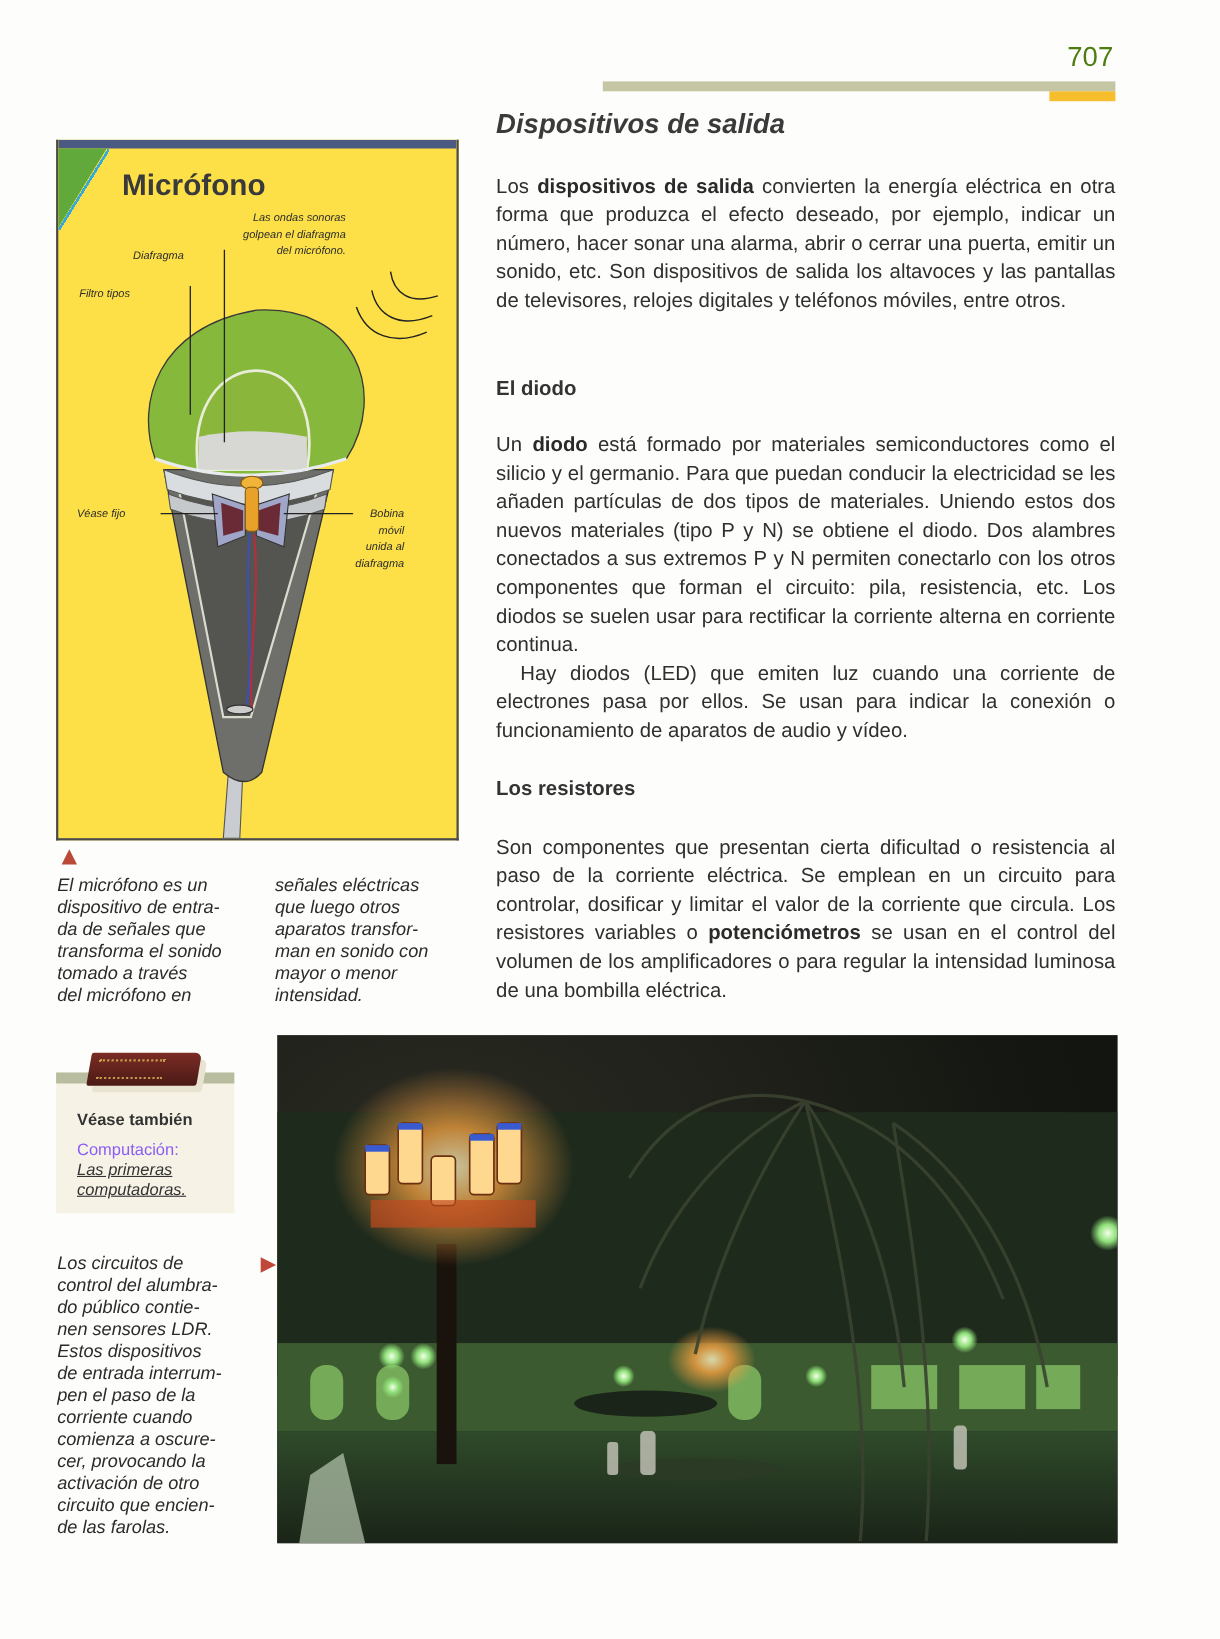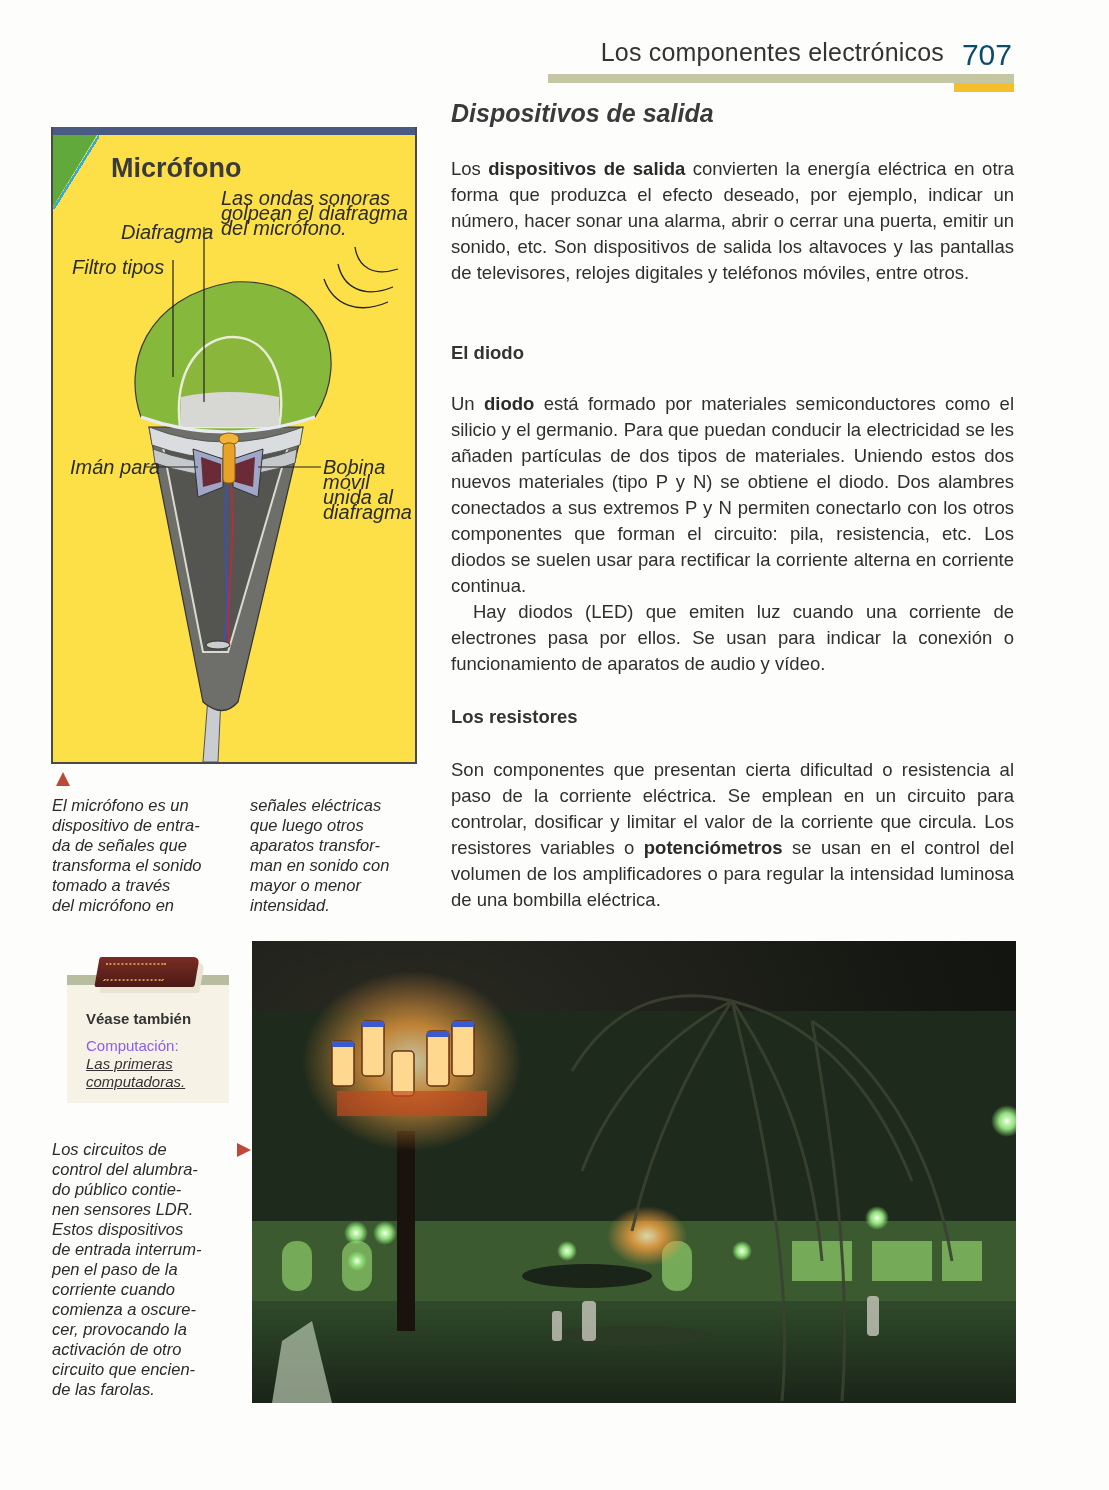--- a/index.html
+++ b/index.html
@@ -7,45 +7,45 @@
     width: 1109px; height: 1490px; position: relative; overflow: hidden;
     background: #fdfdfb;
     font-family: "Liberation Sans", "DejaVu Sans", sans-serif;
     color: #2b2b2b;
   }
   .abs { position: absolute; }
 
   
   .run-head { left: 548px; top: 34px; width: 466px; height: 60px; }
   .run-title { position: absolute; right: 70px; top: 4px; font-size: 25px; color: #333; letter-spacing: 0.2px; }
-  .run-page { position: absolute; right: 2px; top: 4px; font-size: 30px; color: #0c4a6e; }
+  .run-page { position: absolute; right: 2px; top: 4px; font-size: 25px; color: #4d7c0f; }
   .run-bar { position: absolute; left: 0; right: 0; top: 40px; height: 9px; background: #c5c7a4; }
   .run-accent { position: absolute; right: 0; top: 49px; width: 60px; height: 9px; background: #f6bd2c; }
 
   
   .fig-box {
     left: 51px; top: 127px; width: 362px; height: 635px;
     border: 2px solid #4a4a4a; border-top: none; background: #fde047; overflow: hidden;
   }
   .fig-topbar { position: absolute; left: 0; right: 0; top: 0; height: 8px; background: #4a5a82; }
   .fig-corner { position: absolute; left: 0; top: 8px; width: 0; height: 0;
     border-top: 72px solid #62a93c; border-right: 44px solid transparent; }
   .fig-corner-edge { position: absolute; left: 0; top: 8px; width: 46px; height: 74px;
     background: linear-gradient(to bottom right, transparent 49%, #33aadd 49%, #33aadd 52%, transparent 52%); }
   .fig-title { position: absolute; left: 58px; top: 26px; font-size: 27px; font-weight: bold; color: #3a3a3a; }
-  .fig-label { position: absolute; font-style: italic; font-size: 20px; color: #2b2b2b; line-height: 15px; }
+  .fig-label { position: absolute; font-style: italic; font-size: 10px; color: #2b2b2b; line-height: 15px; text-align: right; }
   .fig-svg { position: absolute; left: 0; top: 0; }
 
   
   .cap-tri { left: 56px; top: 772px; width: 0; height: 0;
     border-left: 7px solid transparent; border-right: 7px solid transparent; border-bottom: 14px solid #b94a3a; }
   .caption { font-style: italic; font-size: 16.5px; line-height: 20px; color: #2b2b2b; white-space: pre-line; }
 
   
-  .see-box { left: 51px; top: 975px; width: 162px; height: 128px; background: #f6f3e6; margin-left: 16px; }
+  .see-box { left: 51px; top: 975px; width: 162px; height: 128px; background: #f6f3e6; }
   .see-bar { position: absolute; left: 0; right: 0; top: 0; height: 10px; background: #b8bda0; }
   .book { position: absolute; left: 30px; top: -18px; width: 100px; height: 30px;
     background: linear-gradient(#7a2c24, #4b1a16); border-radius: 2px 6px 2px 2px; transform: skewX(-10deg);
     box-shadow: 6px 6px 0 #e9e4d2; }
   .book-spine { position: absolute; left: 8px; top: 6px; width: 60px; height: 14px;
     border-top: 2px dotted #c59a4a; border-bottom: 2px dotted #c59a4a; }
   .see-title { position: absolute; left: 19px; top: 35px; font-weight: bold; font-size: 15px; color: #333; }
   .see-line1 { position: absolute; left: 19px; top: 62px; font-size: 15px; color: #8b5cf6; }
   .see-line2 { position: absolute; left: 19px; top: 80px; font-size: 15px; font-style: italic; color: #333; line-height: 18px; white-space: pre-line; text-decoration: underline; }
 
@@ -61,21 +61,20 @@
   .indent { text-indent: 22px; }
 
   
   .photo { left: 252px; top: 941px; width: 764px; height: 462px; overflow: hidden;
     background: radial-gradient(ellipse at 20% 20%, #2a2a22 0%, #151812 60%, #0d100b 100%); }
 </style>
 </head>
 <body>
 
 <div class="abs run-head">
-  <span class="run-title">Los componentes electrónicos</span>
   <span class="run-page">707</span>
   <div class="run-bar"></div>
   <div class="run-accent"></div>
 </div>
 
 <div class="abs fig-box">
   <div class="fig-topbar"></div>
   <div class="fig-corner"></div>
   <div class="fig-corner-edge"></div>
   <div class="fig-title">Micrófono</div>
@@ -120,21 +119,21 @@
       <line x1="93" y1="340" x2="145" y2="340"></line>
       <line x1="205" y1="340" x2="268" y2="340"></line>
     </g>
   </svg>
 
   <div class="fig-label" style="left:168px;top:64px;white-space:pre-line;">Las ondas sonoras
 golpean el diafragma
 del micrófono.</div>
   <div class="fig-label" style="left:68px;top:98px;">Diafragma</div>
   <div class="fig-label" style="left:19px;top:133px;">Filtro tipos</div>
-  <div class="fig-label" style="left:17px;top:333px;">Imán para</div>
+  <div class="fig-label" style="left:17px;top:333px;">Véase fijo</div>
   <div class="fig-label" style="left:270px;top:333px;white-space:pre-line;">Bobina
 móvil
 unida al
 diafragma</div>
 </div>
 
 <div class="abs cap-tri"></div>
 <div class="abs caption" style="left:52px;top:795px;width:180px;">El micrófono es un
 dispositivo de entra-
 da de señales que

